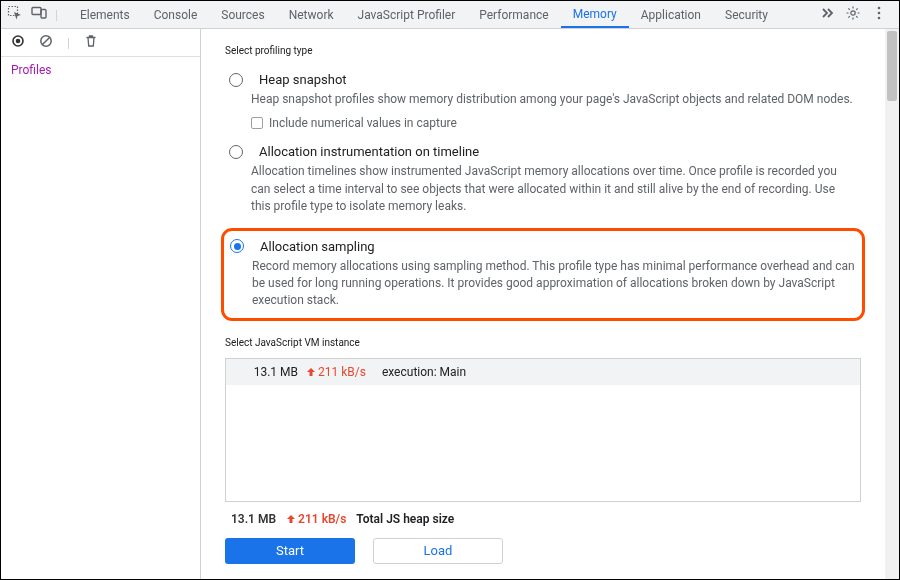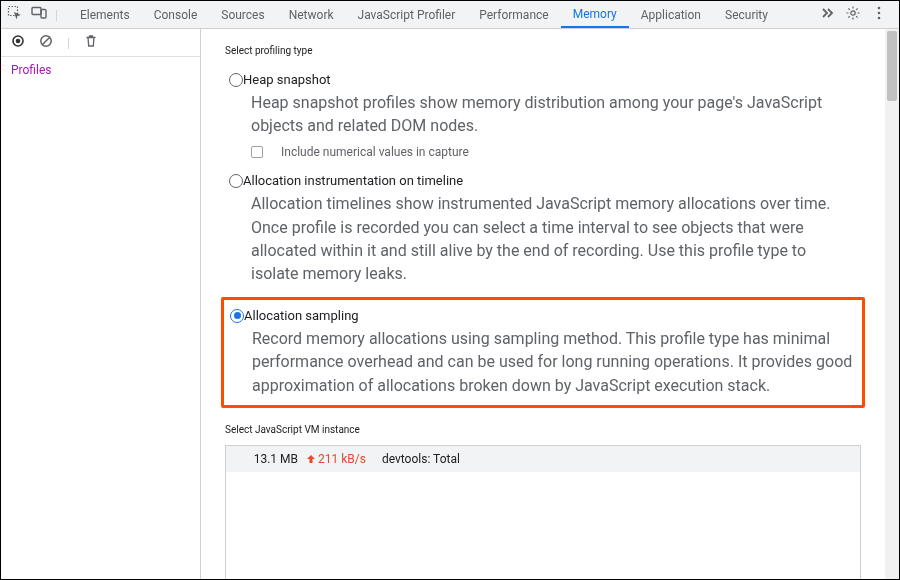--- a/index.html
+++ b/index.html
@@ -21,28 +21,28 @@
 
 .main { flex: 1; overflow-y: auto; position: relative; }
 .scrollbar-fake { position: absolute; right: 0; top: 0; width: 14px; height: 100%; background: #f1f1f1; }
 .scrollbar-thumb { position: absolute; right: 2px; top: 2px; width: 10px; height: 70px; background: #c1c1c1; border-radius: 2px; }
 
 .content { padding: 16px 24px 20px 24px; margin-right: 14px; }
 .h { font-size: 10px; color: #202124; margin-bottom: 10px; }
 
 .radio-group { display: flex; flex-direction: column; gap: 2px; }
 .option { padding: 6px 4px; }
-.option.highlight { border: 3px solid #ff4d00; border-radius: 2px; padding: 8px 6px; margin: 4px -4px; }
-.option-head { display: flex; align-items: center; gap: 0; }
+.option.highlight { border: 3px solid #ff4d00; border-radius: 11px; padding: 8px 6px; margin: 4px -4px; }
+.option-head { display: flex; align-items: center; gap: 16px; }
 .radio { width: 14px; height: 14px; border: 1.5px solid #5f6368; border-radius: 50%; display: inline-flex; align-items: center; justify-content: center; flex-shrink: 0; }
 .radio.checked { border-color: #1a73e8; }
 .radio.checked::after { content: ""; width: 7px; height: 7px; background: #1a73e8; border-radius: 50%; }
 .option-title { font-size: 13px; color: #202124; }
-.option-desc { color: #5f6368; font-size: 16px; line-height: 1.45; margin: 4px 0 0 22px; }
-.option-sub { display: flex; align-items: center; gap: 18px; margin: 8px 0 0 22px; color: #5f6368; }
+.option-desc { color: #5f6368; font-size: 12px; line-height: 1.45; margin: 4px 0 0 22px; }
+.option-sub { display: flex; align-items: center; gap: 6px; margin: 8px 0 0 22px; color: #5f6368; }
 .checkbox { width: 12px; height: 12px; border: 1px solid #9aa0a6; border-radius: 2px; display: inline-block; }
 
 .vm-box { border: 1px solid #d0d0d0; margin-top: 8px; height: 144px; overflow: hidden; }
 .vm-row { display: flex; align-items: center; gap: 8px; padding: 6px 10px; background: #f1f3f4; font-size: 12px; }
 .vm-row .mem { color: #202124; width: 62px; text-align: right; }
 .vm-row .rate { color: #e8482e; display: flex; align-items: center; gap: 2px; }
 .vm-row .rate svg { width: 10px; height: 10px; }
 .vm-row .name { color: #202124; margin-left: 8px; }
 
 .summary { display: flex; align-items: center; gap: 10px; padding: 10px 6px 12px; font-size: 12px; }
@@ -161,21 +161,21 @@
 
       <div class="vm-box">
         <div class="vm-row">
           <span class="mem">13.1 MB</span>
           <span class="rate">
             <svg viewBox="0 0 10 10">
                 <path d="M5 1 L9 5 L6.5 5 L6.5 9 L3.5 9 L3.5 5 L1 5 Z" fill="#e8482e"></path>
               </svg>
             <span>211 kB/s</span>
           </span>
-          <span class="name">devtools: Total</span>
+          <span class="name">execution: Main</span>
         </div>
       </div>
 
       <div class="summary">
         <span class="mem">13.1 MB</span>
         <span class="rate">
           <svg viewBox="0 0 10 10">
               <path d="M5 1 L9 5 L6.5 5 L6.5 9 L3.5 9 L3.5 5 L1 5 Z" fill="#e8482e"></path>
             </svg>
           <span>211 kB/s</span>

